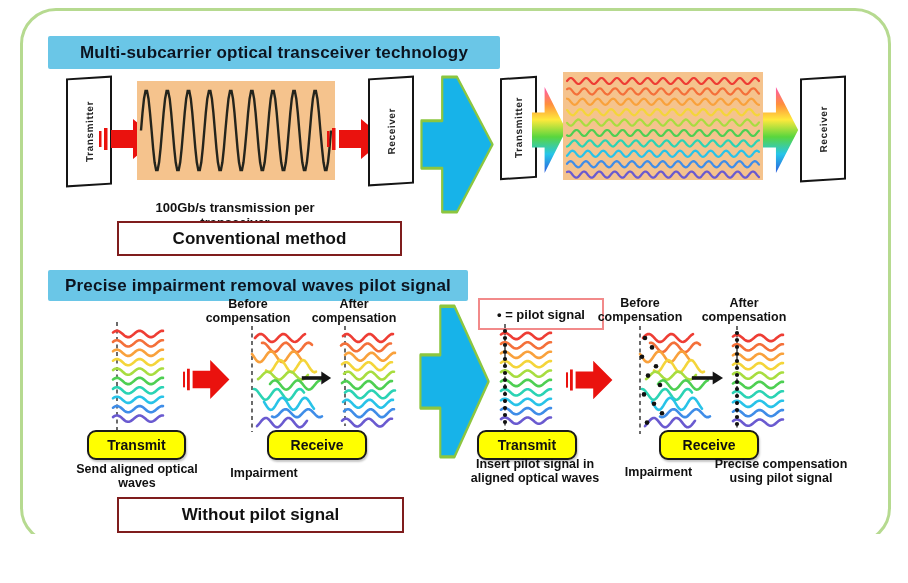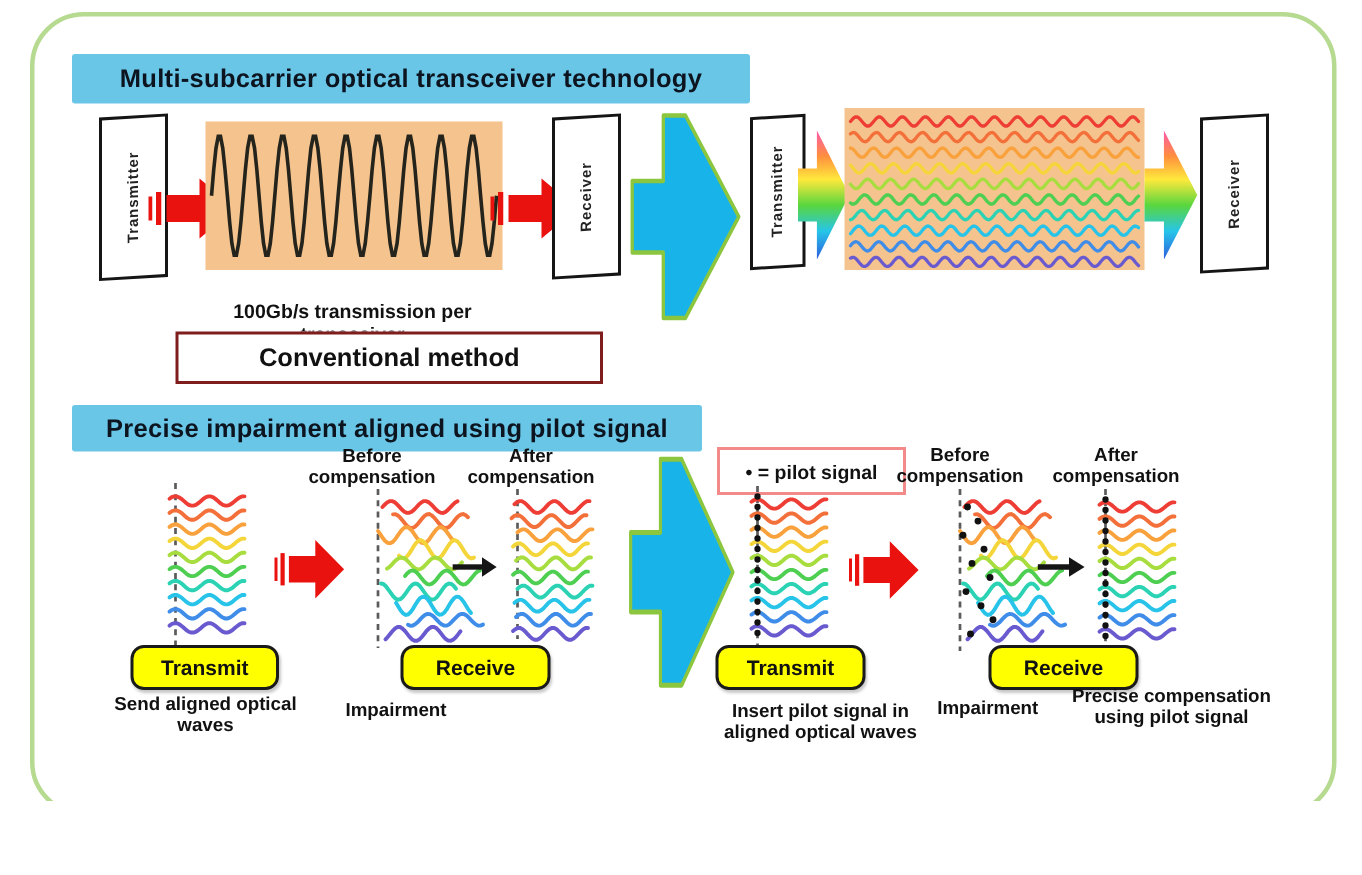--- a/index.html
+++ b/index.html
@@ -108,21 +108,21 @@
           <stop offset="100%" stop-color="#2d5ddd"></stop>
         </linearGradient>
       </defs>
       <polygon points="0,28 14,28 14,2 38,46 14,90 14,64 0,64" fill="url(#rg1)"></polygon>
     </svg>
   <div class="abs trap" style="left:800px;top:77px;width:42px;height:100px;">
     <span class="vtext">Receiver</span>
   </div>
 
   <div class="abs hdr" style="left:48px;top:270px;width:420px;height:31px;">
-    <span>Precise impairment aligned using pilot signal</span>
+    <span>Precise impairment removal waves pilot signal</span>
   </div>
 
   <div class="abs cap-sm" style="left:194px;top:297px;width:108px;">Before compensation</div>
   <div class="abs cap-sm" style="left:300px;top:297px;width:108px;">After compensation</div>
 
   <svg class="abs" style="left:88px;top:322px;" width="100" height="112" viewBox="0 0 100 112">
       <line x1="29" y1="0" x2="29" y2="112" stroke="#5b5b5b" stroke-width="1.8" stroke-dasharray="4 3.5"></line>
       <path d="M25 10.5 L26.6 9.4 L28.2 8.9 L29.8 8.9 L31.5 9.6 L33.1 10.7 L34.7 12.1 L36.3 13.5 L37.9 14.6 L39.5 15.1 L41.1 15.1 L42.7 14.5 L44.4 13.3 L46.0 12.0 L47.6 10.6 L49.2 9.5 L50.8 8.9 L52.4 8.9 L54.0 9.5 L55.6 10.6 L57.3 12.0 L58.9 13.4 L60.5 14.5 L62.1 15.1 L63.7 15.1 L65.3 14.5 L66.9 13.5 L68.5 12.1 L70.2 10.7 L71.8 9.6 L73.4 8.9 L75.0 8.9" fill="none" stroke="#ee3d34" stroke-width="2.6" stroke-linecap="round"></path>
       <path d="M25 19.9 L26.6 18.8 L28.2 18.3 L29.8 18.3 L31.5 19.0 L33.1 20.1 L34.7 21.5 L36.3 22.9 L37.9 24.0 L39.5 24.5 L41.1 24.5 L42.7 23.9 L44.4 22.7 L46.0 21.4 L47.6 20.0 L49.2 18.9 L50.8 18.3 L52.4 18.3 L54.0 18.9 L55.6 20.0 L57.3 21.4 L58.9 22.8 L60.5 23.9 L62.1 24.5 L63.7 24.5 L65.3 23.9 L66.9 22.9 L68.5 21.5 L70.2 20.1 L71.8 19.0 L73.4 18.3 L75.0 18.3" fill="none" stroke="#f4703a" stroke-width="2.6" stroke-linecap="round"></path>
       <path d="M25 29.3 L26.6 28.2 L28.2 27.7 L29.8 27.7 L31.5 28.4 L33.1 29.5 L34.7 30.9 L36.3 32.3 L37.9 33.4 L39.5 33.9 L41.1 33.9 L42.7 33.3 L44.4 32.1 L46.0 30.8 L47.6 29.4 L49.2 28.3 L50.8 27.7 L52.4 27.7 L54.0 28.3 L55.6 29.4 L57.3 30.8 L58.9 32.2 L60.5 33.3 L62.1 33.9 L63.7 33.9 L65.3 33.3 L66.9 32.3 L68.5 30.9 L70.2 29.5 L71.8 28.4 L73.4 27.7 L75.0 27.7" fill="none" stroke="#f9a13c" stroke-width="2.6" stroke-linecap="round"></path>
@@ -171,20 +171,23 @@
     </svg>
 
   <div class="abs ybtn" style="left:87px;top:430px;width:95px;height:26px;">
     <span>Transmit</span>
   </div>
   <div class="abs ybtn" style="left:267px;top:430px;width:96px;height:26px;">
     <span>Receive</span>
   </div>
   <div class="abs cap-sm" style="left:62px;top:462px;width:150px;">Send aligned optical waves</div>
   <div class="abs cap-sm" style="left:220px;top:466px;width:88px;">Impairment</div>
+  <div class="abs method" style="left:117px;top:497px;width:283px;height:32px;">
+    <span>Without pilot signal</span>
+  </div>
 
   <svg class="abs" style="left:419px;top:304px;" width="71" height="155" viewBox="0 0 100 140" preserveAspectRatio="none">
       <polygon points="30,2 50,2 98,70 50,138 30,138 30,94 2,94 2,46 30,46" fill="#17b3e9" stroke="#8cc63f" stroke-width="3" stroke-linejoin="round"></polygon>
     </svg>
 
   <div class="abs legend" style="left:478px;top:287px;width:122px;height:28px;margin-top:11px;">
     <span>• = pilot signal</span>
   </div>
   <div class="abs cap-sm" style="left:586px;top:296px;width:108px;">Before compensation</div>
   <div class="abs cap-sm" style="left:690px;top:296px;width:108px;">After compensation</div>
@@ -275,18 +278,18 @@
       <circle cx="29" cy="91" r="2.1" fill="#111"></circle>
       <circle cx="29" cy="98" r="2.1" fill="#111"></circle>
     </svg>
 
   <div class="abs ybtn" style="left:477px;top:430px;width:96px;height:26px;">
     <span>Transmit</span>
   </div>
   <div class="abs ybtn" style="left:659px;top:430px;width:96px;height:26px;">
     <span>Receive</span>
   </div>
-  <div class="abs cap-sm" style="left:472px;top:457px;width:150px;margin-top:10px;">Insert pilot signal in aligned optical waves</div>
+  <div class="abs cap-sm" style="left:460px;top:457px;width:150px;">Insert pilot signal in aligned optical waves</div>
   <div class="abs cap-sm" style="left:616px;top:465px;width:85px;">Impairment</div>
   <div class="abs cap-sm" style="left:700px;top:457px;width:162px;">Precise compensation using pilot signal</div>
 
   <div class="abs credit" style="left:558px;top:546px;">Credit: Mitsubishi</div>
 </div>
 
 </body></html>

